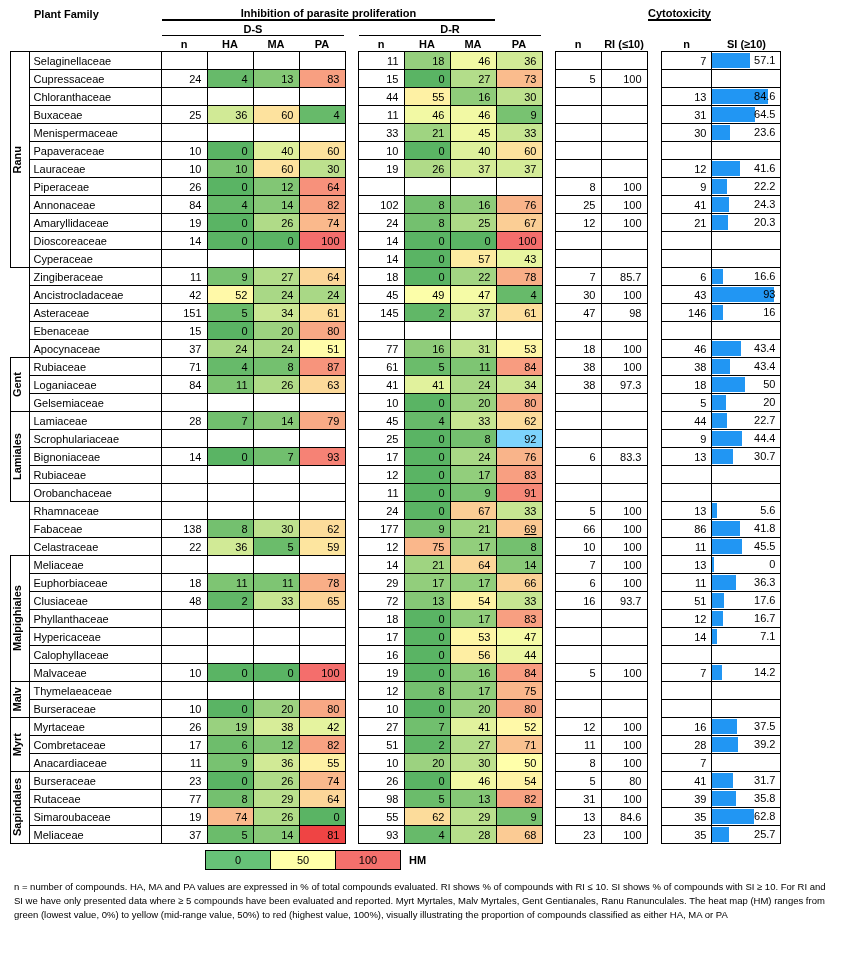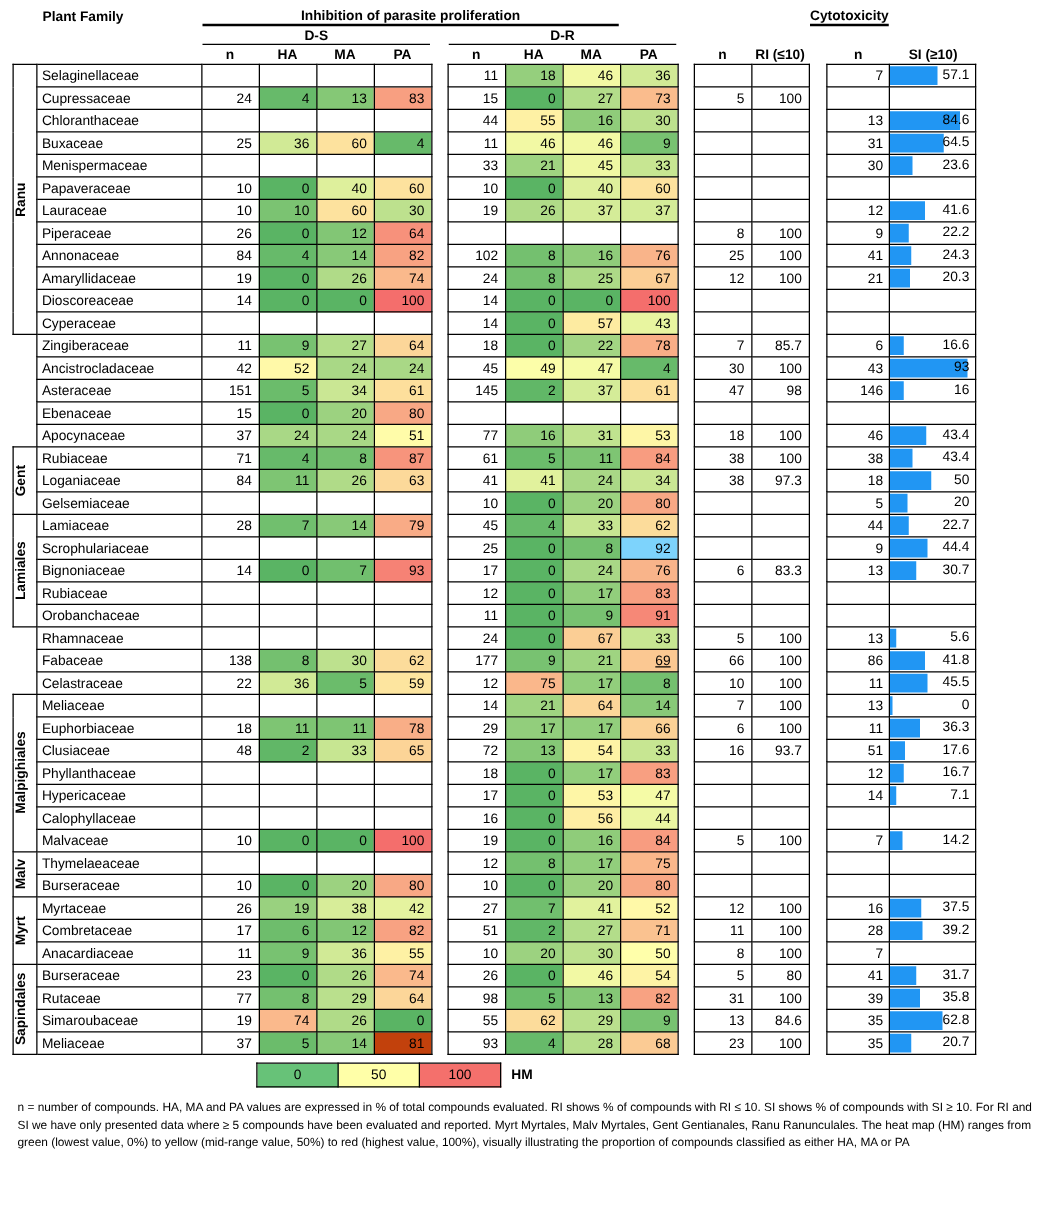--- a/index.html
+++ b/index.html
@@ -1005,34 +1005,34 @@
           <td class="barcell">
             <div class="bar" style="width: 41.448px;"></div>
             <div class="barlabel">62.8</div>
           </td>
         </tr>
         <tr>
           <td class="fam">Meliaceae</td>
           <td class="num">37</td>
           <td class="num" style="background: rgb(107, 188, 107);">5</td>
           <td class="num" style="background: rgb(136, 201, 120);">14</td>
-          <td class="num" style="background: #c2410c;">81</td>
+          <td class="num" style="background: #ef4444;">81</td>
           <td class="blank"></td>
           <td class="num">93</td>
           <td class="num" style="background: rgb(103, 186, 106);">4</td>
           <td class="num" style="background: rgb(182, 222, 139);">28</td>
           <td class="num" style="background: rgb(251, 203, 148);">68</td>
           <td class="blank"></td>
           <td class="num">23</td>
           <td class="num">100</td>
           <td class="blank"></td>
           <td class="num">35</td>
           <td class="barcell">
             <div class="bar" style="width: 16.962px;"></div>
-            <div class="barlabel">20.7</div>
+            <div class="barlabel">25.7</div>
           </td>
         </tr>
       </tbody>
 </table>
 
 <table class="legend">
   <tbody>
         <tr>
     <td style="width:62px;background:#67c278">0</td>
     <td style="width:62px;background:#ffffa8">50</td>

